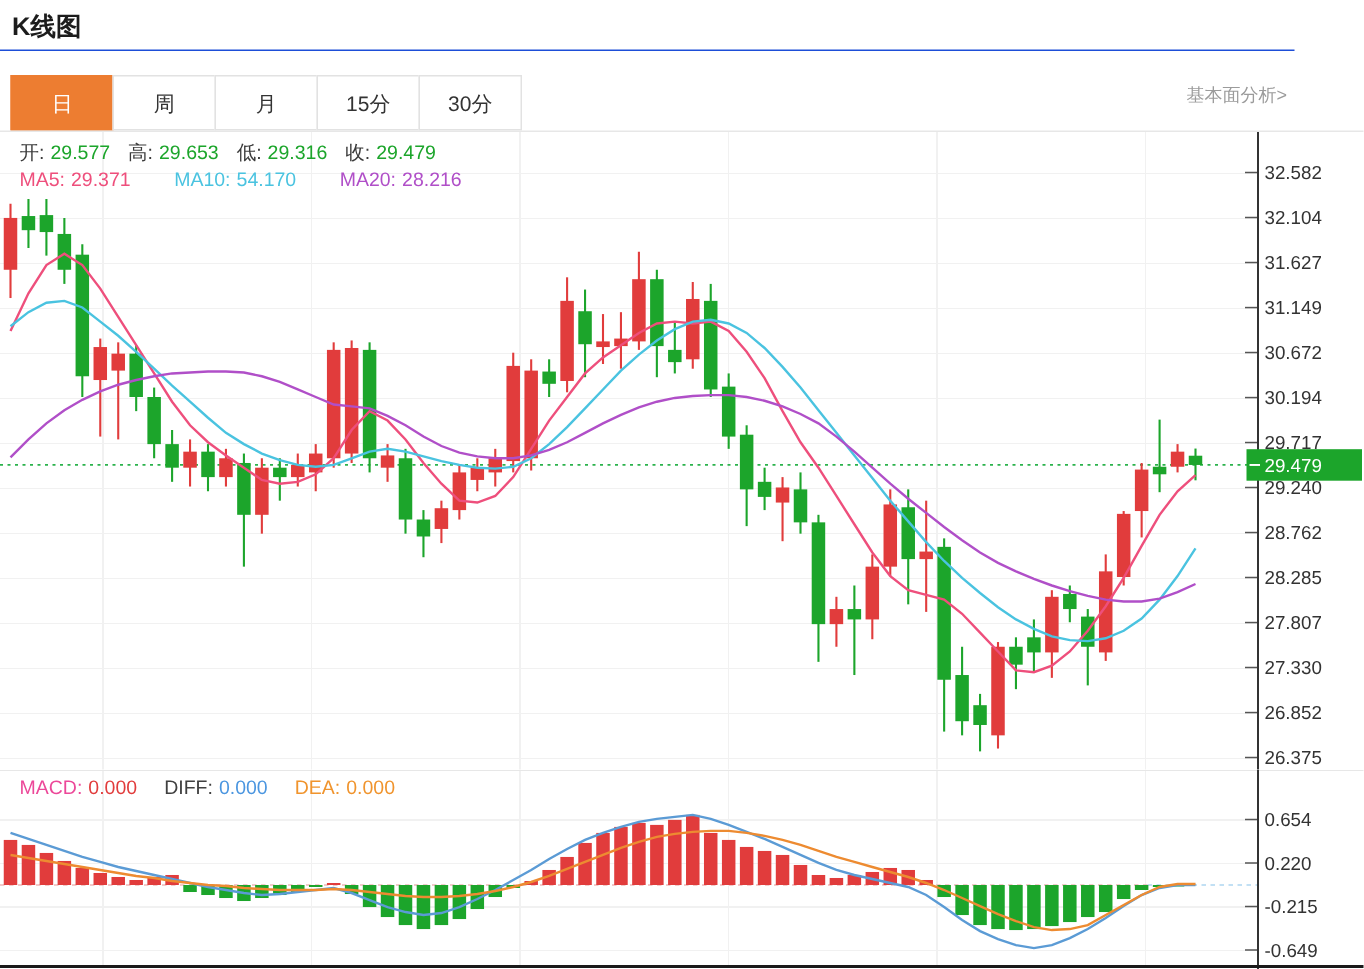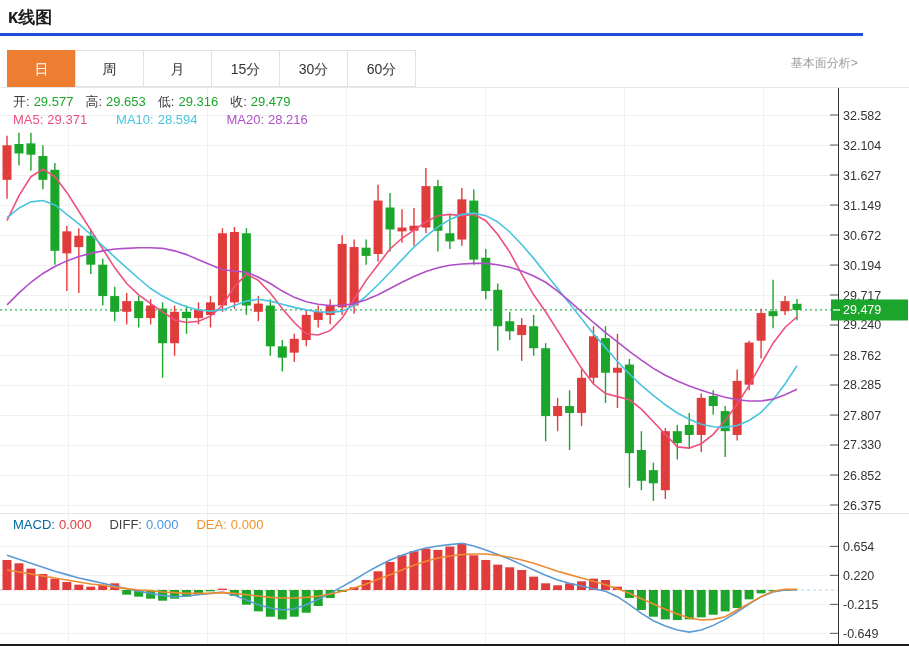--- a/index.html
+++ b/index.html
@@ -1,18 +1,18 @@
 <!DOCTYPE html>
 <html><head>
 <meta charset="utf-8">
 <style>
   html,body{margin:0;padding:0;background:#fff;}
   body{width:909px;height:646px;position:relative;overflow:hidden;
        font-family:"Liberation Sans","DejaVu Sans",sans-serif;-webkit-font-smoothing:antialiased;}
-  .top-header{position:absolute;top:0;left:0;width:863px;height:33px;border-bottom:3px solid #1d4ed8;background:#fff;font-family:Liberation Mono, monospace;}
+  .top-header{position:absolute;top:0;left:0;width:863px;height:33px;border-bottom:1px solid #1d4ed8;background:#fff;}
   .page-title{position:absolute;left:8px;top:6px;font-size:17px;font-weight:bold;color:#1c1c1c;}
   .analysis-link{position:absolute;right:5px;top:11px;font-size:12px;color:#9b9b9b;cursor:pointer;text-decoration:none;margin-top:44px;}
   .tabs{position:absolute;top:50px;left:8px;display:flex;}
   .tab{width:69px;height:37px;line-height:37px;text-align:center;border:1px solid #e2e2e2;margin-left:-1px;
        font-size:14px;color:#333;background:#fff;cursor:pointer;box-sizing:border-box;}
   .tab.active{background:#ed7d31;border-color:#ed7d31;color:#fff;}
   .chart-top-border{position:absolute;top:87px;left:0;width:909px;height:0;border-top:1px solid #e7e7e7;}
   svg{position:absolute;left:0;display:block;}
   #main-svg{top:88px;}
   #macd-svg{top:513px;}
@@ -30,37 +30,36 @@
   <div class="page-title">K线图</div>
   <a class="analysis-link">基本面分析&gt;</a>
 </div>
 
 <div class="tabs" id="tabs">
     <div class="tab active">日</div>
     <div class="tab">周</div>
     <div class="tab">月</div>
     <div class="tab">15分</div>
     <div class="tab">30分</div>
-    <div class="tab">60分</div>
   </div>
 <div class="chart-top-border"></div>
 
 <div class="legend-row" id="ohlc-row">
     <span class="legend-item"><span class="lbl">开:</span><span class="val" style="color: rgb(28, 165, 43);">29.577</span></span>
     <span class="legend-item"><span class="lbl">高:</span><span class="val" style="color: rgb(28, 165, 43);">29.653</span></span>
     <span class="legend-item"><span class="lbl">低:</span><span class="val" style="color: rgb(28, 165, 43);">29.316</span></span>
     <span class="legend-item"><span class="lbl">收:</span><span class="val" style="color: rgb(28, 165, 43);">29.479</span></span>
   </div>
 <div class="legend-row" id="ma-row">
     <span class="legend-item"><span class="lbl" style="color: rgb(238, 79, 124);">MA5:</span><span class="val" style="color: rgb(238, 79, 124);">29.371</span></span>
-    <span class="legend-item"><span class="lbl" style="color: rgb(74, 195, 224);">MA10:</span><span class="val" style="color: rgb(74, 195, 224);">28.594</span></span>
+    <span class="legend-item"><span class="lbl" style="color: rgb(74, 195, 224);">MA10:</span><span class="val" style="color: rgb(74, 195, 224);">54.170</span></span>
     <span class="legend-item"><span class="lbl" style="color: rgb(176, 79, 200);">MA20:</span><span class="val" style="color: rgb(176, 79, 200); margin-top: 42px;">28.216</span></span>
   </div>
 <div class="legend-row" id="macd-row">
-    <span class="legend-item"><span class="lbl" style="color: #0369a1;">MACD:</span><span class="val" style="color: rgb(225, 60, 60);">0.000</span></span>
+    <span class="legend-item"><span class="lbl" style="color: #ec4899;">MACD:</span><span class="val" style="color: rgb(225, 60, 60);">0.000</span></span>
     <span class="legend-item"><span class="lbl" style="color: #404040;">DIFF:</span><span class="val" style="color: rgb(75, 150, 224);">0.000</span></span>
     <span class="legend-item"><span class="lbl" style="color: rgb(240, 148, 45);">DEA:</span><span class="val" style="color: rgb(240, 148, 45);">0.000</span></span>
   </div>
 
 <svg id="main-svg" width="909" height="425">
     <g shape-rendering="crispEdges">
       <line x1="68.5" y1="0" x2="68.5" y2="425" stroke="#f1f1f1"></line>
       <line x1="207.5" y1="0" x2="207.5" y2="425" stroke="#f1f1f1"></line>
       <line x1="346.5" y1="0" x2="346.5" y2="425" stroke="#f1f1f1"></line>
       <line x1="485.5" y1="0" x2="485.5" y2="425" stroke="#f1f1f1"></line>

